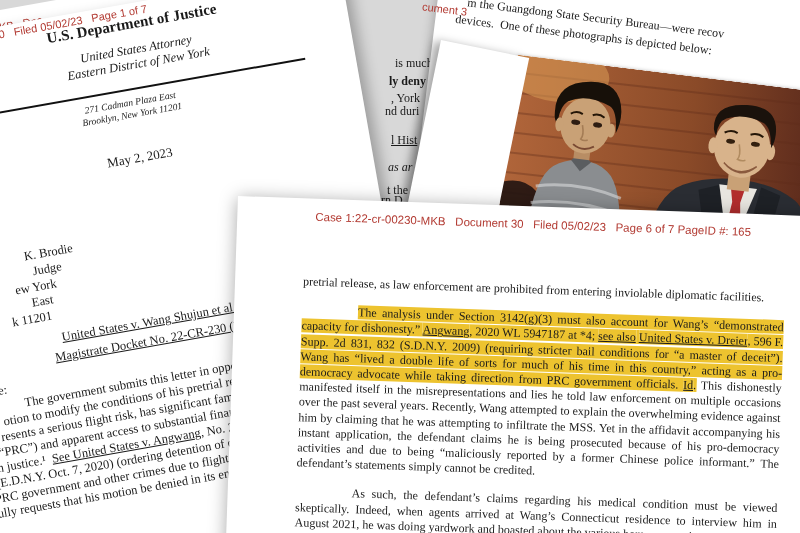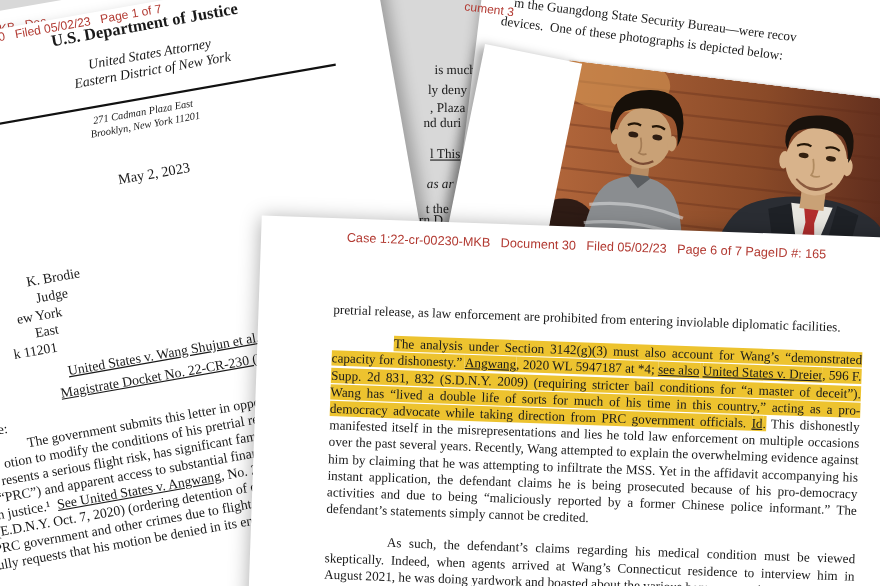--- a/index.html
+++ b/index.html
@@ -53,24 +53,24 @@
 </style>
 </head>
 <body>
 
 <div class="page" id="kb-strip">
   <span class="stamp">KB   Doc</span>
 </div>
 
 <div>
   <div class="midfrag" style="left:395px;top:56px;"><span>is much</span></div>
-  <div class="midfrag" style="left:389px;top:74px;"><span>ly deny</span></div>
-  <div class="midfrag" style="left:391px;top:91px;"><span>, Plaza</span></div>
+  <div class="midfrag" style="left:389px;top:74px;font-weight:bold;"><span>ly deny</span></div>
+  <div class="midfrag" style="left:391px;top:91px;"><span>, York</span></div>
   <div class="midfrag" style="left:385px;top:104px;"><span>nd duri</span></div>
-  <div class="midfrag" style="left:391px;top:133px;"><span class="u">l This</span></div>
+  <div class="midfrag" style="left:391px;top:133px;"><span class="u">l Hist</span></div>
   <div class="midfrag" style="left:388px;top:160px;font-style:italic;"><span>as ar</span></div>
   <div class="midfrag" style="left:387px;top:183px;"><span>t the</span></div>
   <div class="midfrag" style="left:381px;top:193px;"><span>rn D</span></div>
 </div>
 
 <div class="page" id="page-letter">
   <span class="stamp">MKB   Document 30   Filed 05/02/23   Page 1 of 7</span>
   <div id="letterhead" class="ctr">
     <div class="agency">U.S. Department of Justice</div>
     <div class="office it">United States Attorney</div>

